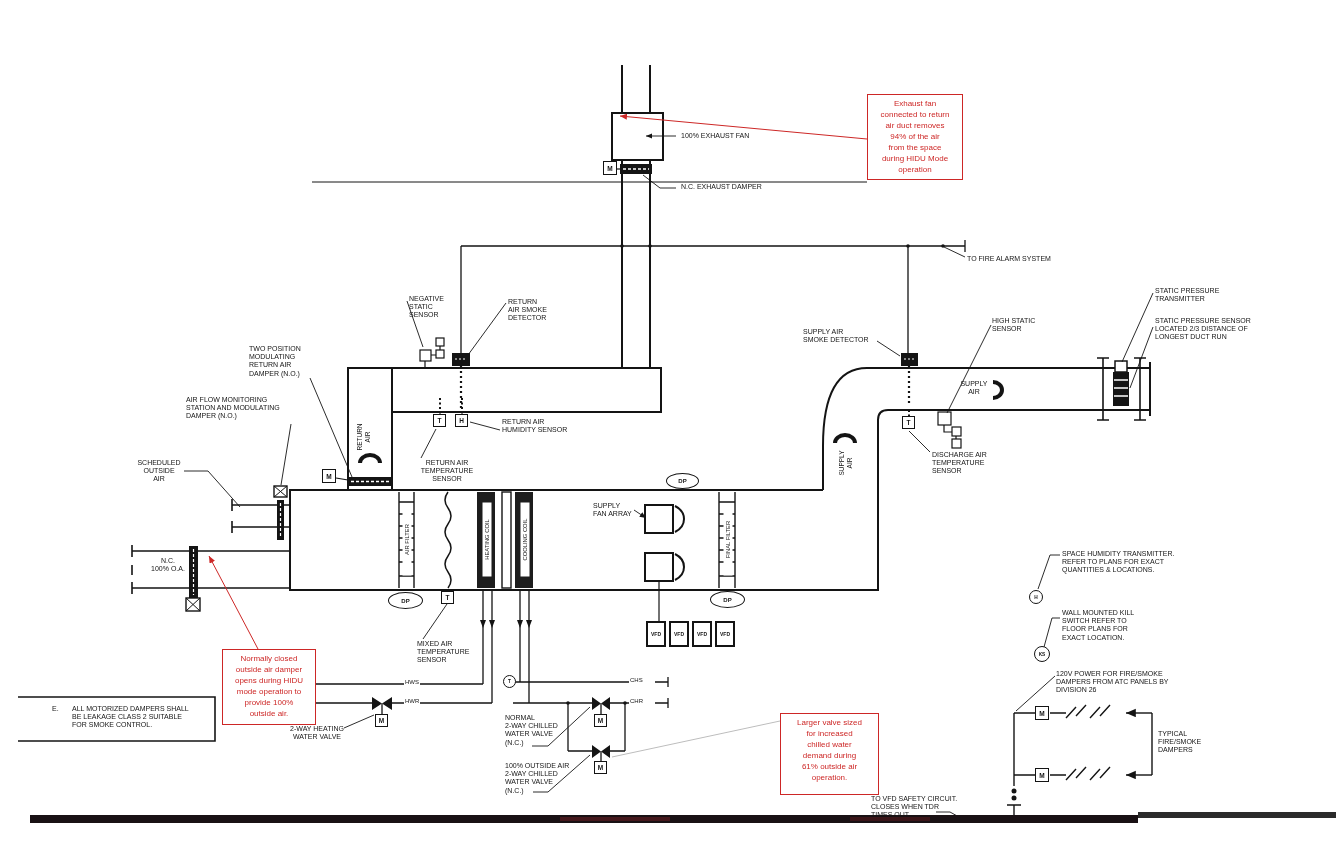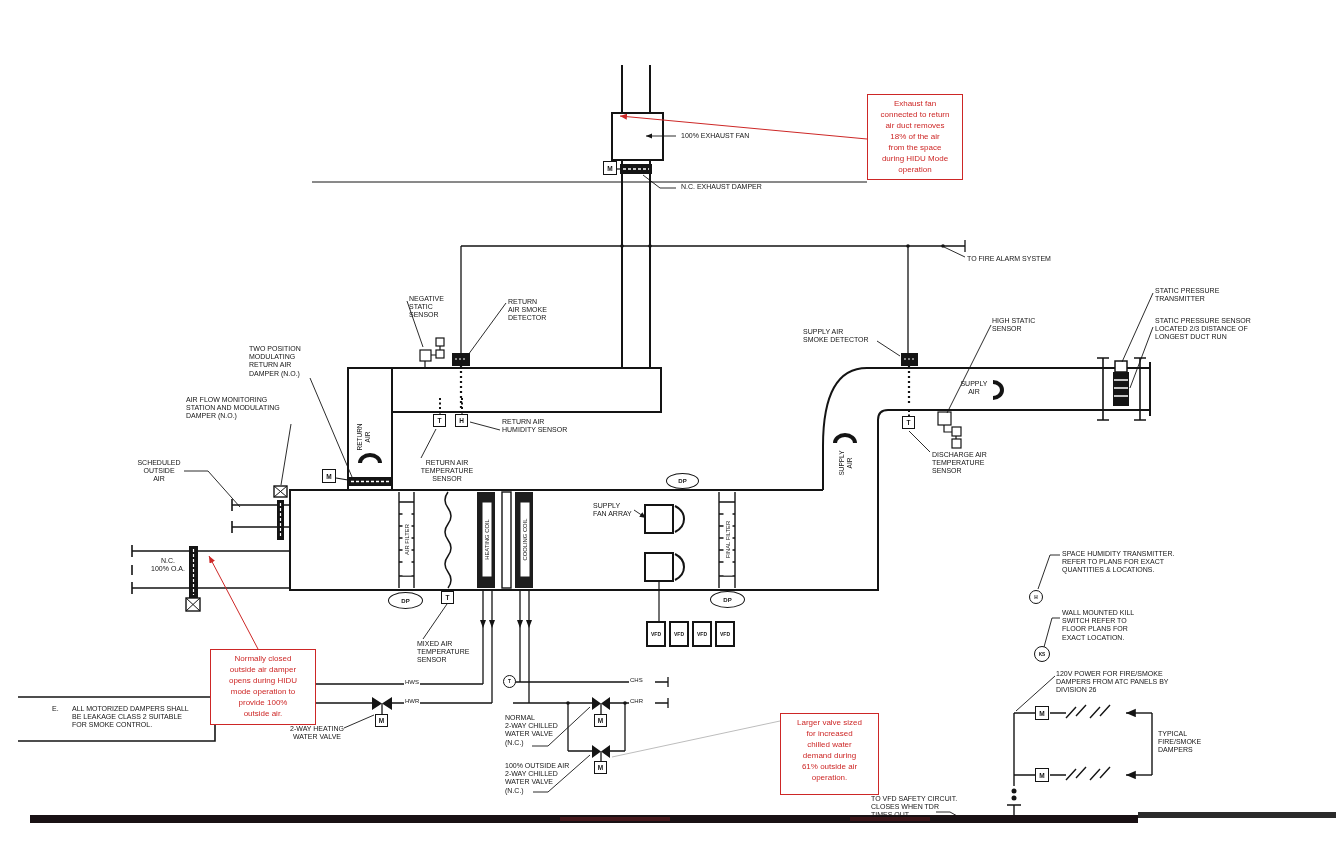--- a/index.html
+++ b/index.html
@@ -354,25 +354,25 @@
 <div class="dp" style="left:666px;top:473px;width:33px;height:16px">DP</div>
 <div class="dp" style="left:710px;top:591px;width:35px;height:17px">DP</div>
 
 <div class="circ" style="left:503px;top:675px;width:13px;height:13px">T</div>
 <div class="circ" style="left:1029px;top:590px;width:14px;height:14px">H</div>
 <div class="circ" style="left:1034px;top:646px;width:16px;height:16px">KS</div>
 
 <div class="rednote" style="left:867px;top:94px;width:96px;height:86px">Exhaust fan
 connected to return
 air duct removes
-18% of the air
+94% of the air
 from the space
 during HIDU Mode
 operation</div>
-<div class="rednote" style="left:210px;top:649px;width:106px;height:76px">Normally closed
+<div class="rednote" style="left:222px;top:649px;width:94px;height:76px">Normally closed
 outside air damper
 opens during HIDU
 mode operation to
 provide 100%
 outside air.</div>
 <div class="rednote" style="left:780px;top:713px;width:99px;height:82px">Larger valve sized
 for increased
 chilled water
 demand during
 61% outside air

